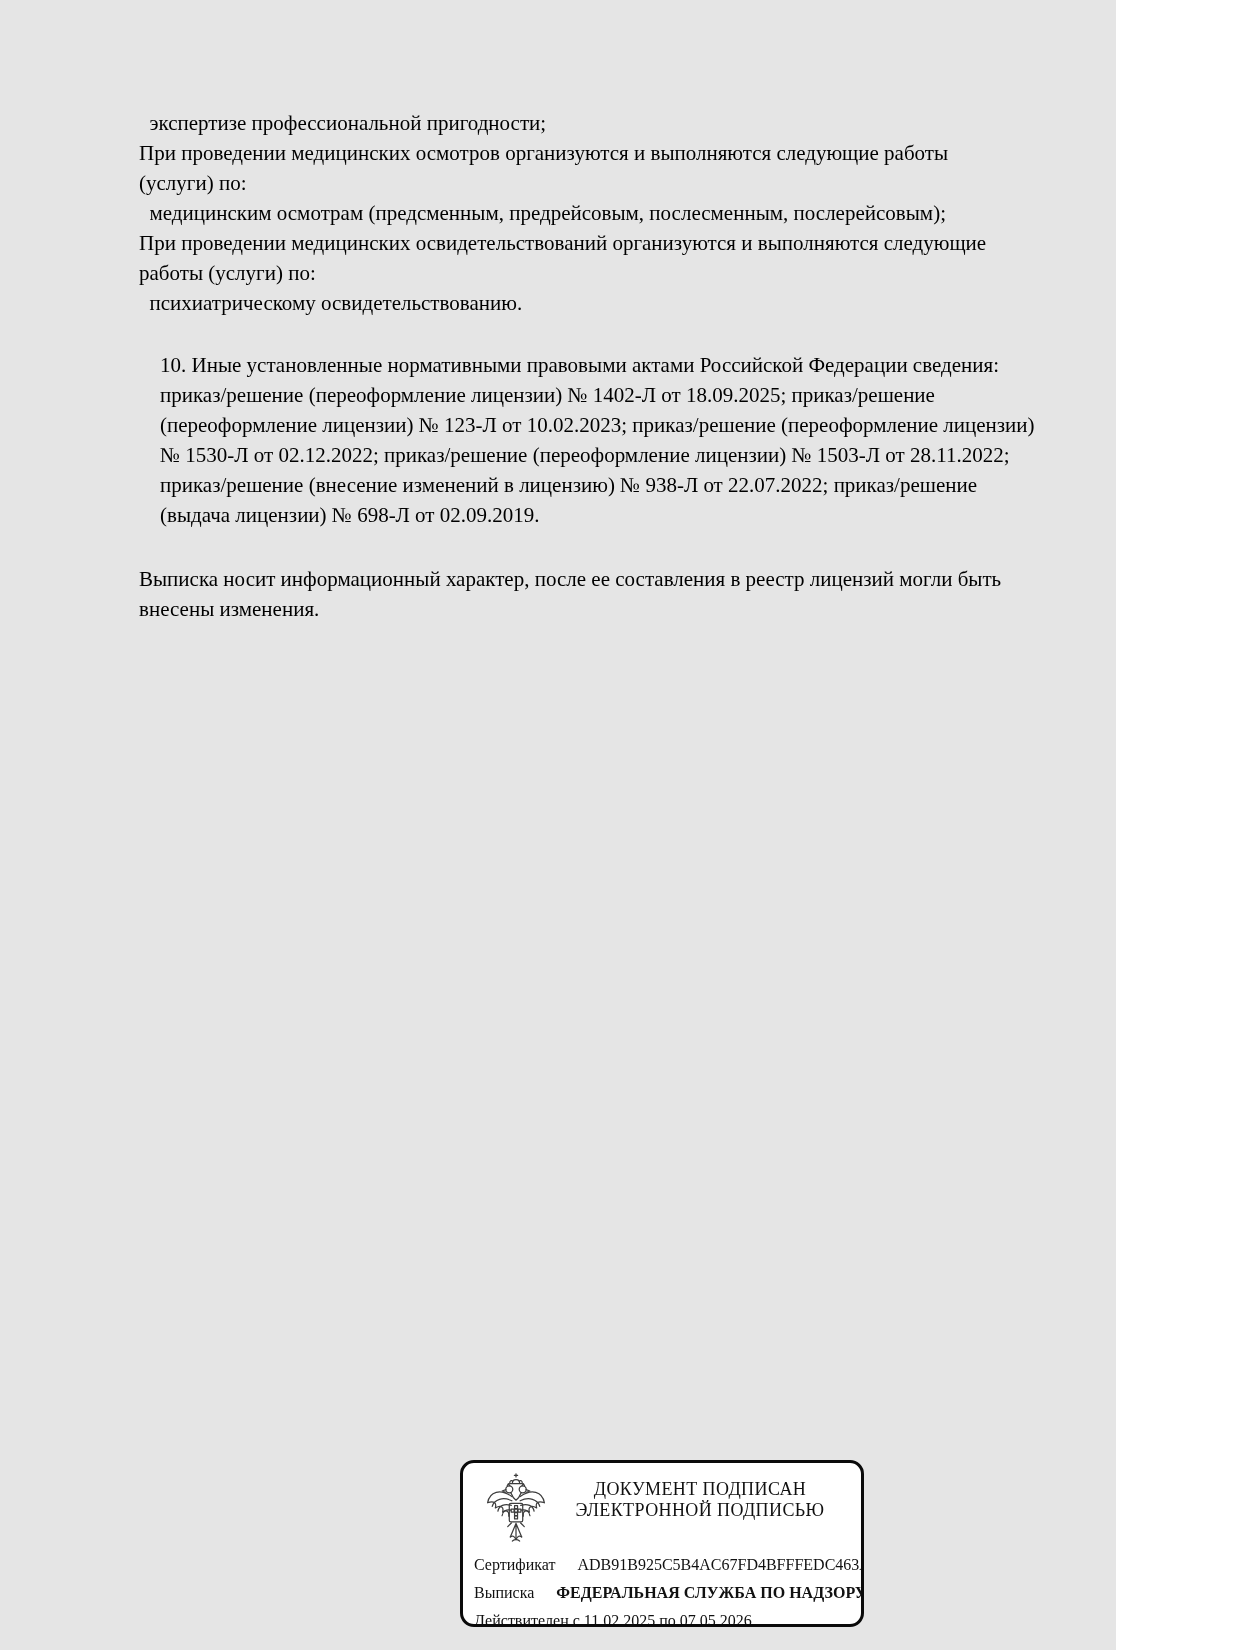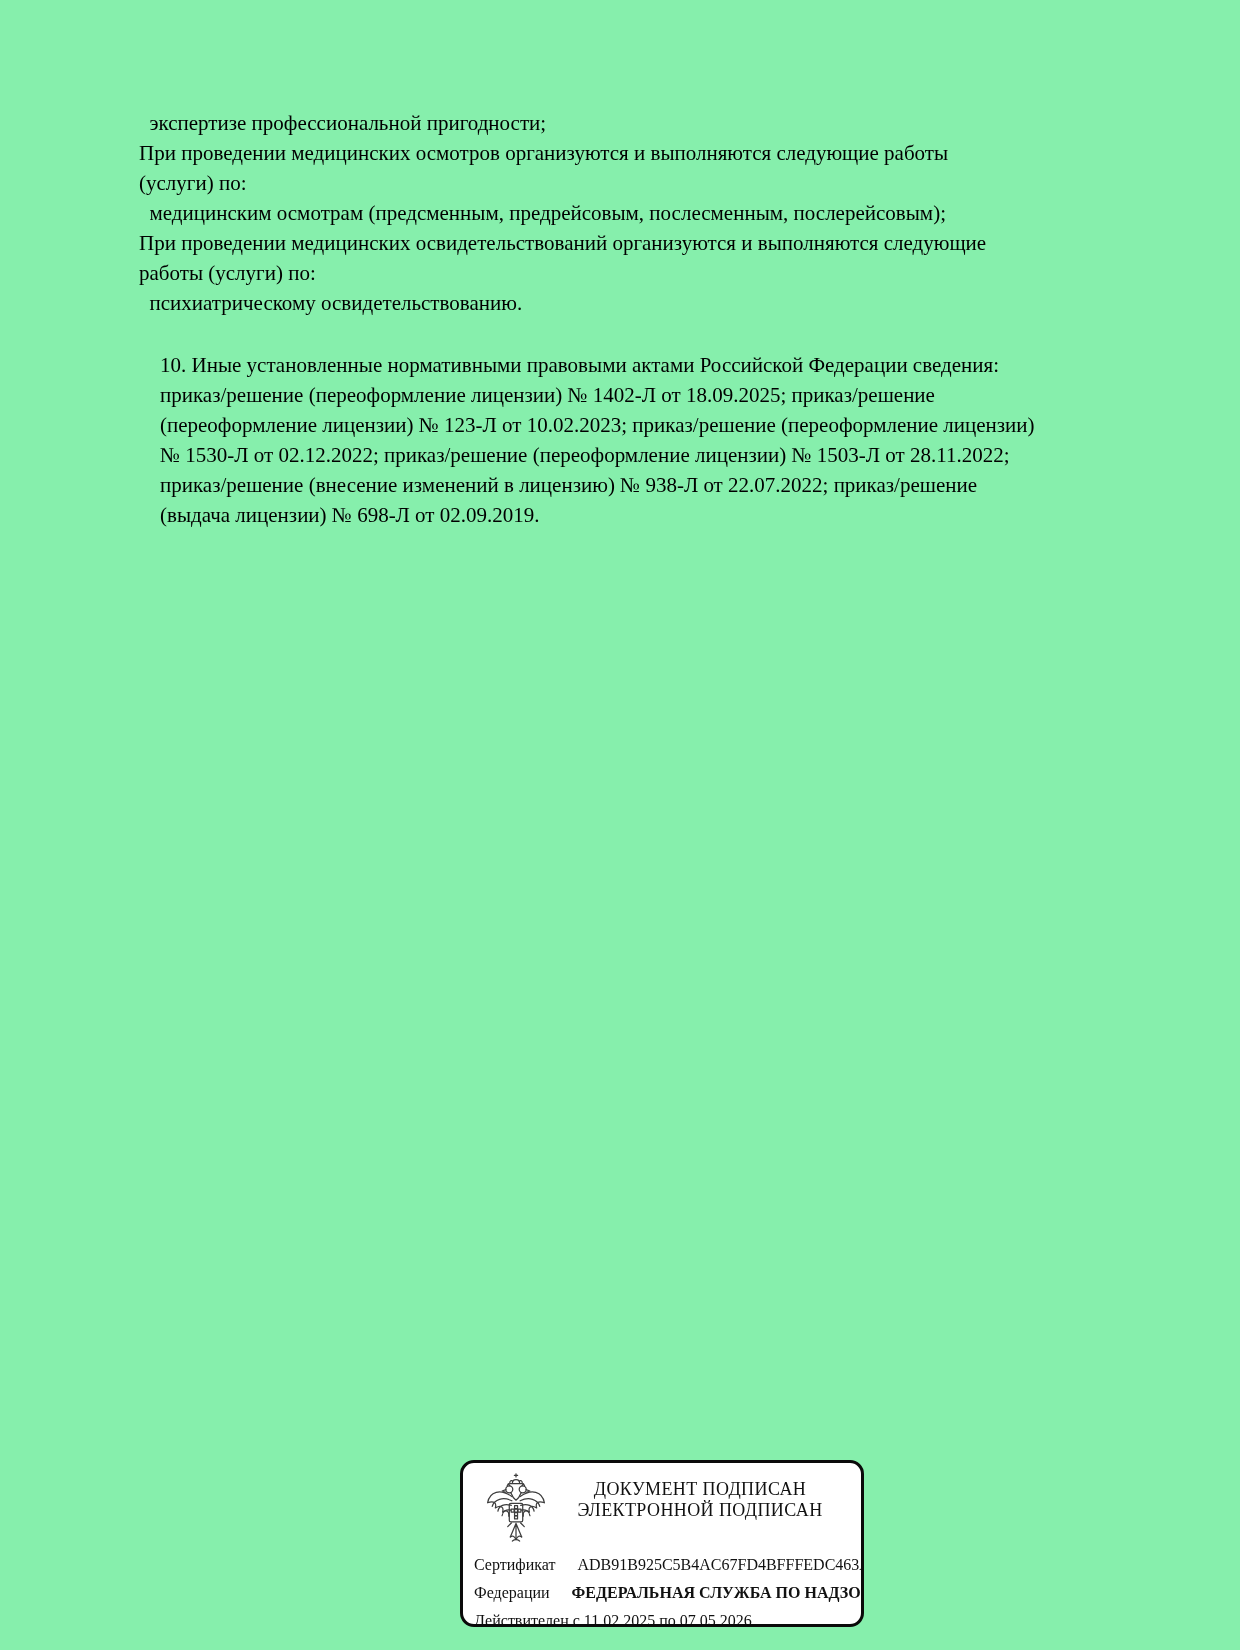--- a/index.html
+++ b/index.html
@@ -2,23 +2,23 @@
 <html><head>
 <meta charset="utf-8">
 <style>
   html, body {
     margin: 0;
     padding: 0;
     background: #ffffff;
   }
   .page {
     position: relative;
-    width: 1240px;
+    width: 1116px;
     height: 1650px;
-    background: #86efac;
+    background: #e5e5e5;
     font-family: "Liberation Serif", "DejaVu Serif", serif;
     color: #000000;
     overflow: hidden;
   }
   .body-text {
     position: absolute;
     left: 139px;
     top: 108px;
     width: 1100px;
     font-size: 21px;
@@ -88,20 +88,22 @@
   медицинским осмотрам (предсменным, предрейсовым, послесменным, послерейсовым);
 При проведении медицинских освидетельствований организуются и выполняются следующие
 работы (услуги) по:
   психиатрическому освидетельствованию.</p>
     <p class="para gap-10">10. Иные установленные нормативными правовыми актами Российской Федерации сведения:
 приказ/решение (переоформление лицензии) № 1402-Л от 18.09.2025; приказ/решение
 (переоформление лицензии) № 123-Л от 10.02.2023; приказ/решение (переоформление лицензии)
 № 1530-Л от 02.12.2022; приказ/решение (переоформление лицензии) № 1503-Л от 28.11.2022;
 приказ/решение (внесение изменений в лицензию) № 938-Л от 22.07.2022; приказ/решение
 (выдача лицензии) № 698-Л от 02.09.2019.</p>
+    <p class="para gap-note">Выписка носит информационный характер, после ее составления в реестр лицензий могли быть
+внесены изменения.</p>
   </div>
 
   <div class="stamp">
 
     <svg class="stamp-emblem" viewBox="0 0 60 70" fill="none" stroke="#3d3d3d" stroke-width="1.2" stroke-linecap="round" stroke-linejoin="round">
 
       <path d="M30 1 v3 M28.4 2.4 h3.2"></path>
       <path d="M26.5 10 C26.5 5.5 33.5 5.5 33.5 10"></path>
       <path d="M24 10.5 C23.5 7.5 26 6.5 26.8 8.5 M36 10.5 C36.5 7.5 34 6.5 33.2 8.5"></path>
       <path d="M24 10.5 h12"></path>
@@ -138,28 +140,28 @@
 
       <path d="M25.5 48.5 l-3.5 3.5 M34.5 48.5 l3.5 3.5"></path>
 
       <path d="M30 49 L24.5 62 M30 49 L30 64.5 M30 49 L35.5 62"></path>
       <path d="M24.5 62 Q27.5 59.5 30 64.5 Q32.5 59.5 35.5 62"></path>
       <path d="M26.5 66 Q30 63.5 33.5 66"></path>
     </svg>
 
     <div class="stamp-title">
       <div>ДОКУМЕНТ ПОДПИСАН</div>
-      <div>ЭЛЕКТРОННОЙ ПОДПИСАН</div>
+      <div>ЭЛЕКТРОННОЙ ПОДПИСЬЮ</div>
     </div>
 
     <div class="stamp-info">
       <div>
         <span class="label">Сертификат</span><span>ADB91B925C5B4AC67FD4BFFFEDC463AE</span>
       </div>
       <div>
-        <span class="label">Федерации</span><span class="bold">ФЕДЕРАЛЬНАЯ СЛУЖБА ПО НАДЗОРУ В СФ</span>
+        <span class="label">Выписка</span><span class="bold">ФЕДЕРАЛЬНАЯ СЛУЖБА ПО НАДЗОРУ В СФ</span>
       </div>
       <div>Действителен с 11.02.2025 по 07.05.2026</div>
     </div>
 
   </div>
 
 </div>
 
 </body></html>

